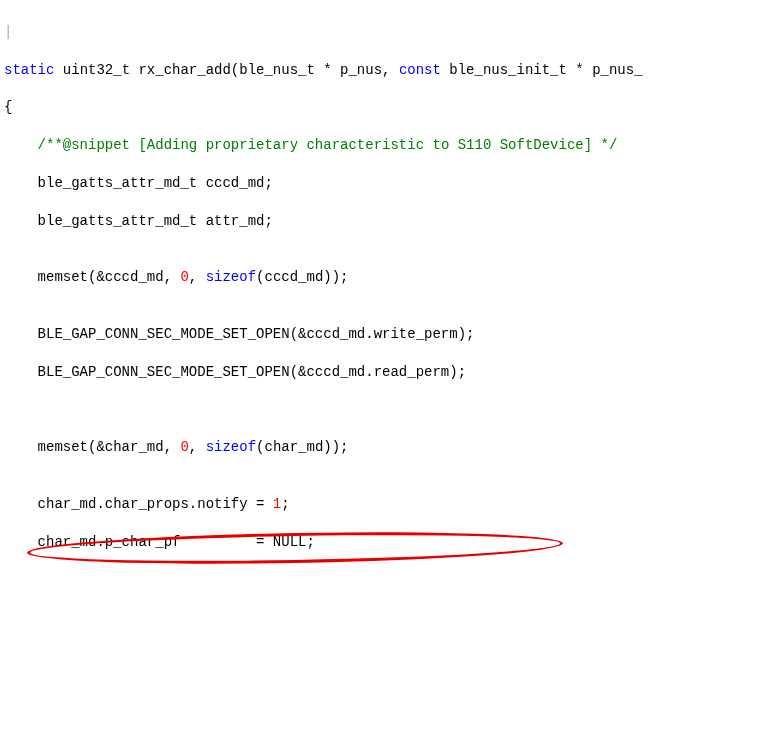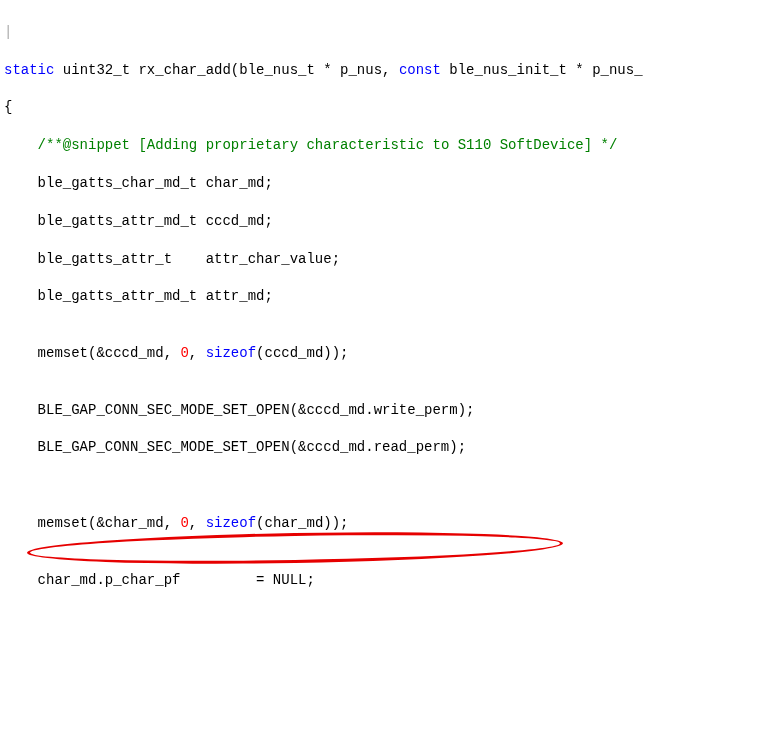--- a/index.html
+++ b/index.html
@@ -31,33 +31,32 @@
   }
 </style>
 </head>
 <body>
 
 <div class="code-container">
 <span class="line"><span style="color:#aaa;">|</span></span>
 <span class="line"><span class="kw">static</span><span> uint32_t rx_char_add(ble_nus_t * p_nus, </span><span class="kw">const</span><span> ble_nus_init_t * p_nus_</span></span>
 <span class="line">{</span>
 <span class="line"><span>    </span><span class="comment-doc">/**@snippet [Adding proprietary characteristic to S110 SoftDevice] */</span></span>
-<span class="line">    ble_gatts_char_md_t char_md;</span>
 <span class="line">    ble_gatts_attr_md_t cccd_md;</span>
-<span class="line">    ble_gatts_attr_t    attr_char_value;</span>
 <span class="line">    ble_gatts_attr_md_t attr_md;</span>
 <span class="line"></span>
 <span class="line"><span>    memset(&amp;cccd_md, </span><span class="num">0</span><span>, </span><span class="kw">sizeof</span><span>(cccd_md));</span></span>
 <span class="line"></span>
 <span class="line">    BLE_GAP_CONN_SEC_MODE_SET_OPEN(&amp;cccd_md.write_perm);</span>
 <span class="line">    BLE_GAP_CONN_SEC_MODE_SET_OPEN(&amp;cccd_md.read_perm);</span>
 <span class="line"></span>
 <span class="line"></span>
 <span class="line"><span>    memset(&amp;char_md, </span><span class="num">0</span><span>, </span><span class="kw">sizeof</span><span>(char_md));</span></span>
 <span class="line"></span>
+<span class="line"><span>    char_md.char_props.notify = </span><span class="num">1</span><span>;</span></span>
 <span class="line">    char_md.p_char_pf         = NULL;</span>
 
 
 
 <span class="line"></span>
 
 
 <span class="line"></span>
 
 <span class="line"></span>

